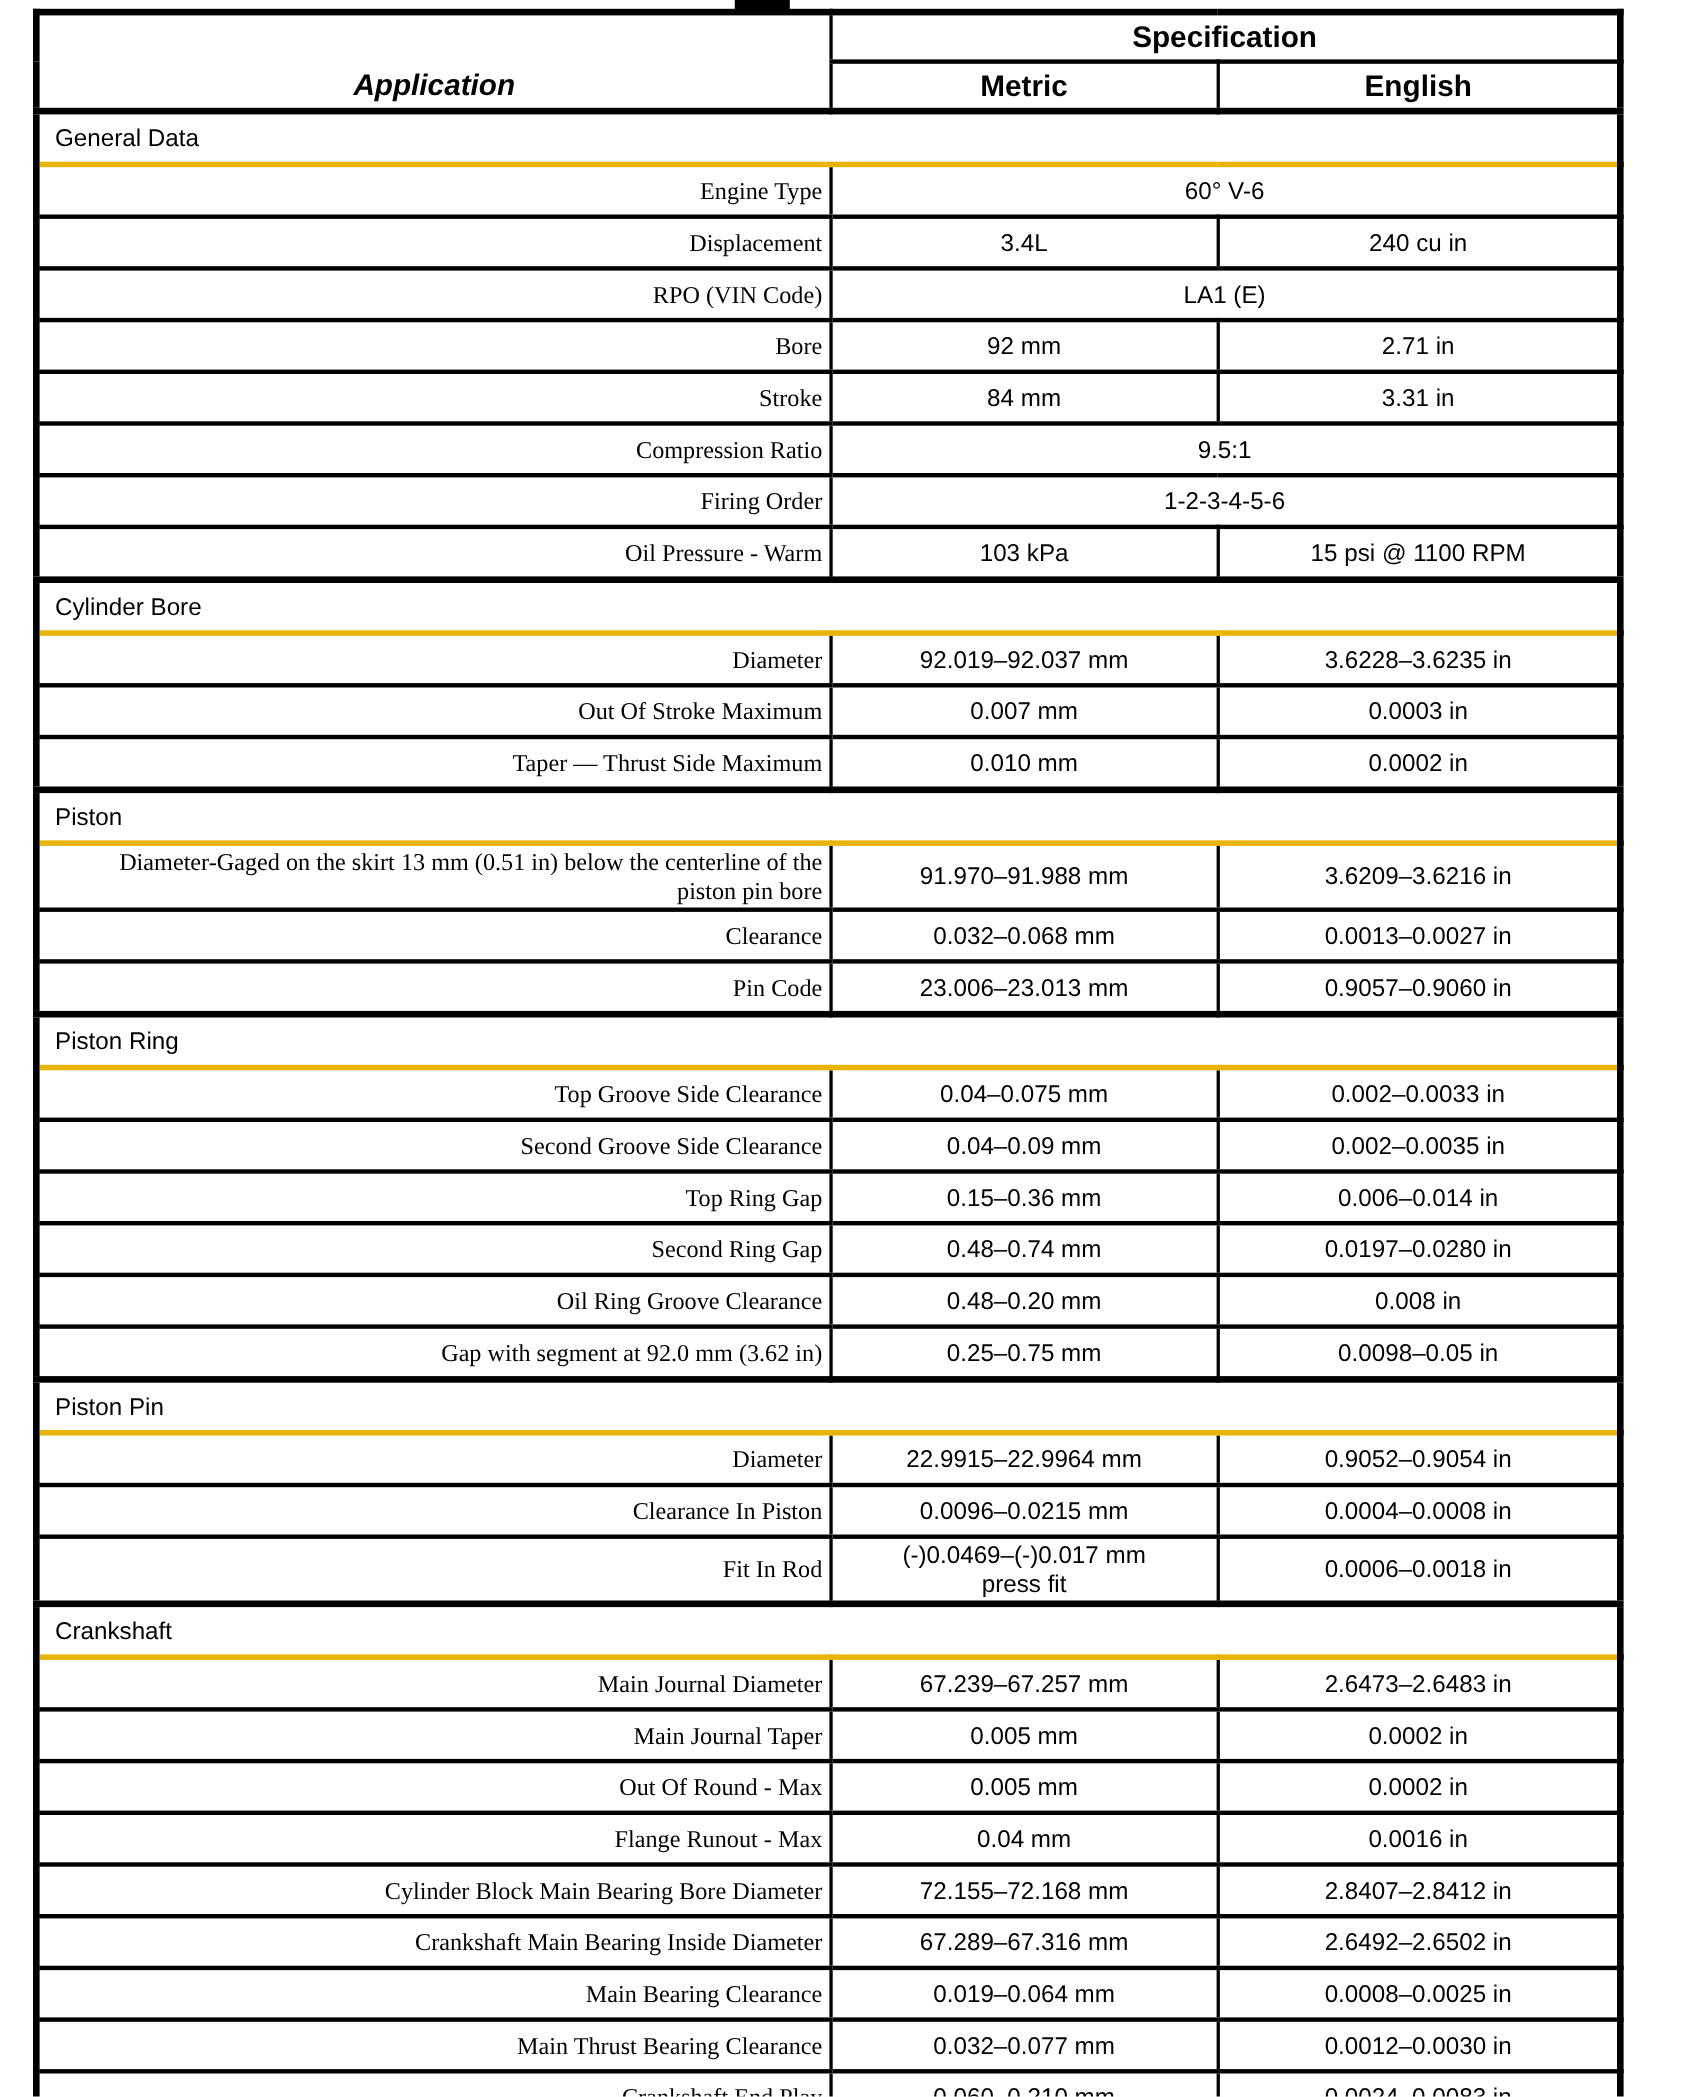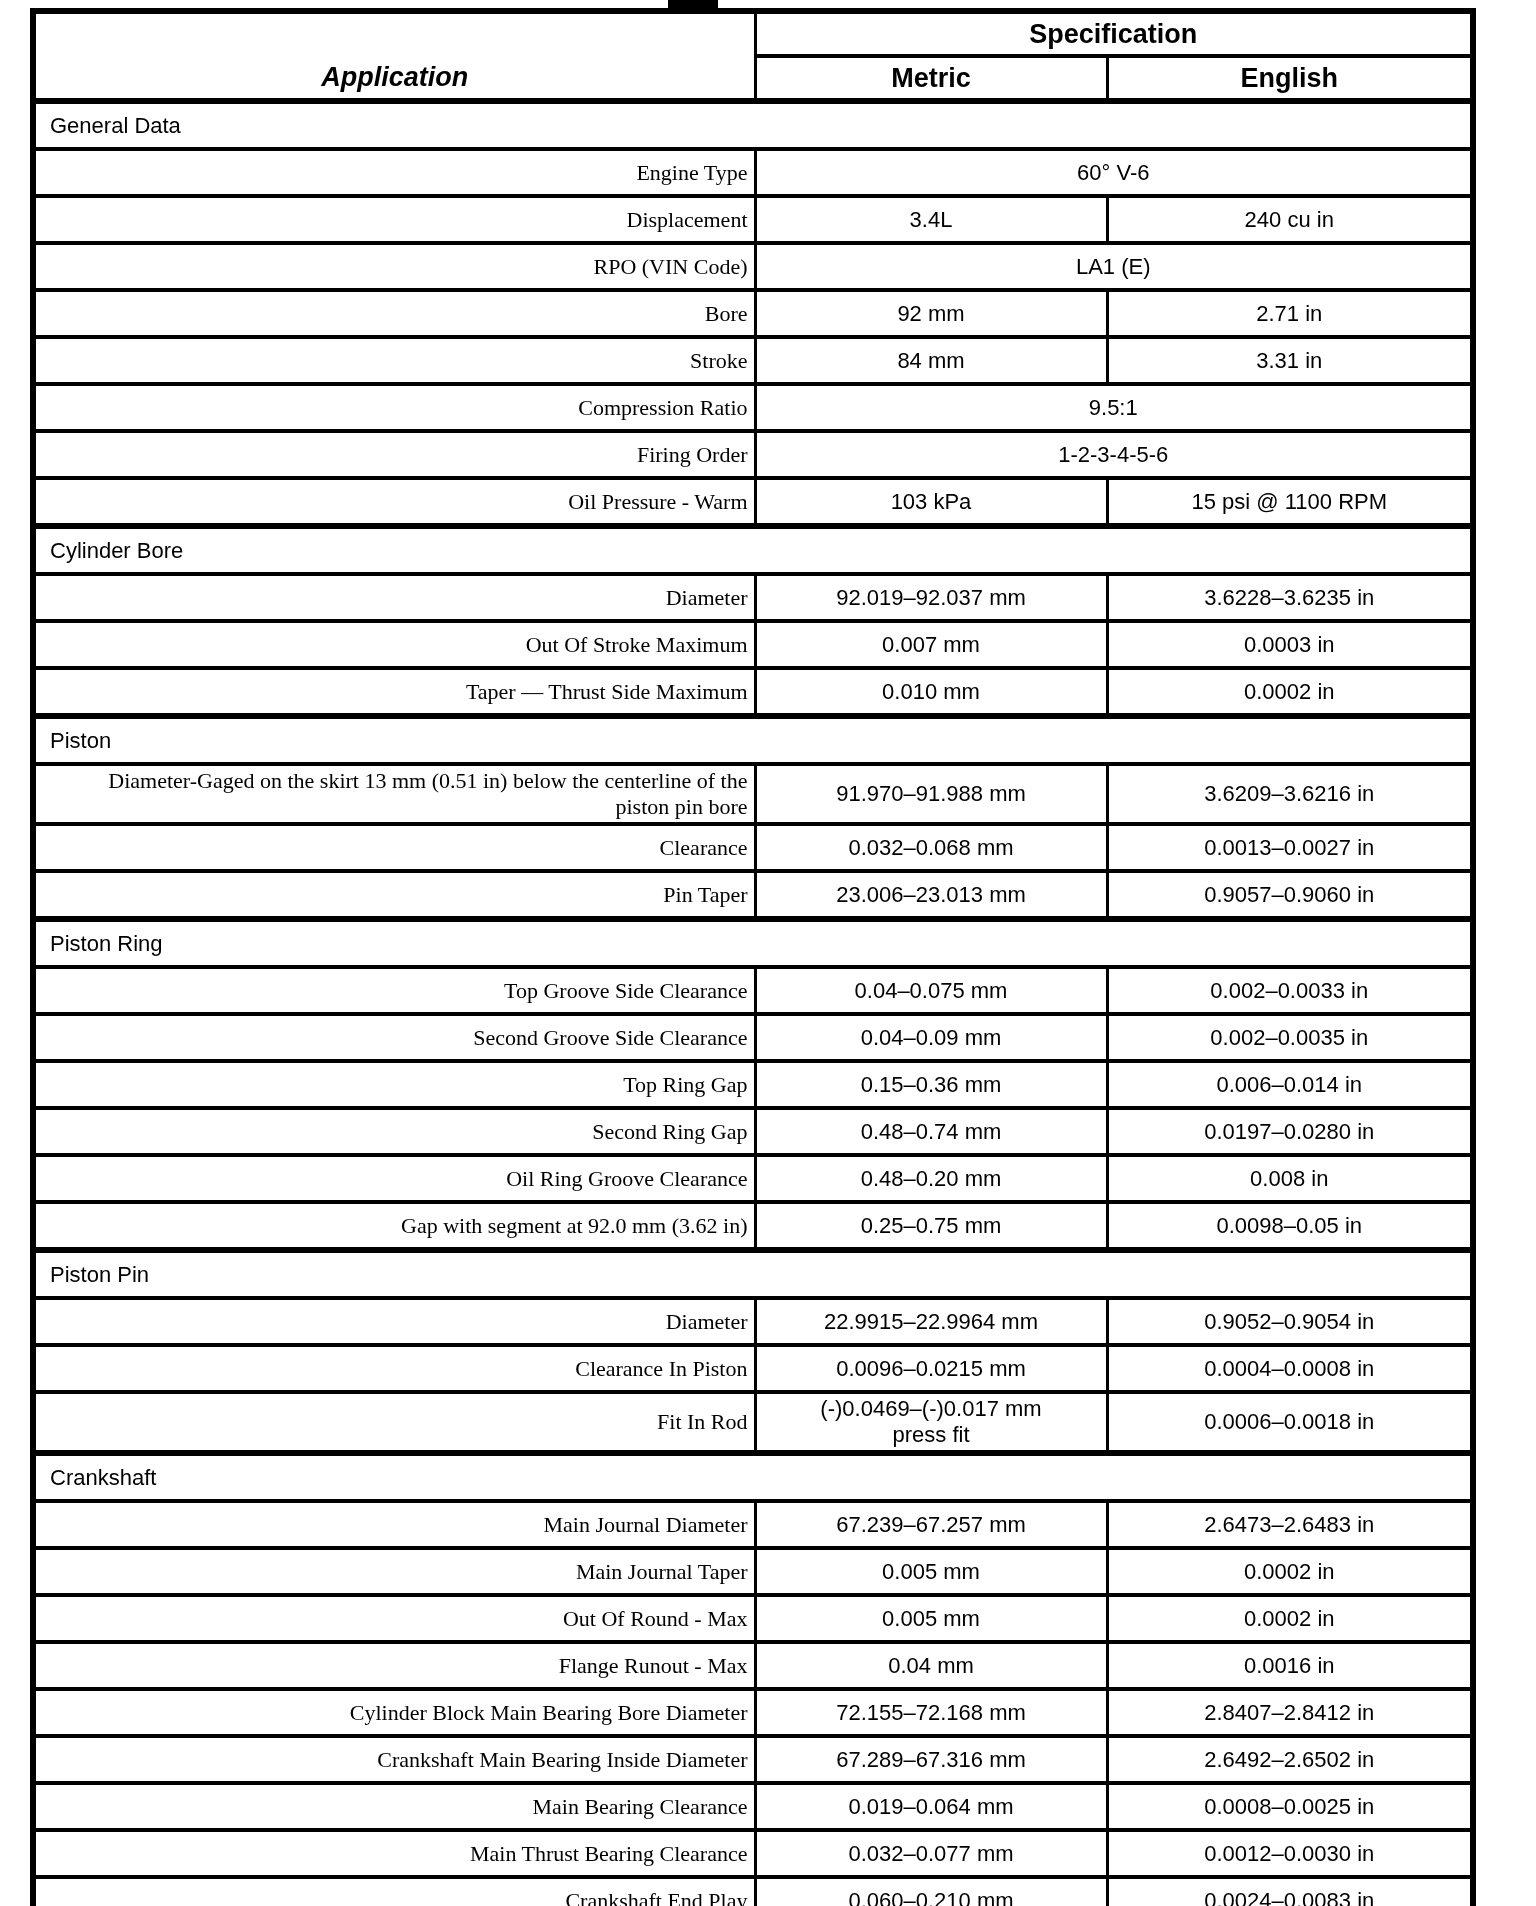--- a/index.html
+++ b/index.html
@@ -59,21 +59,21 @@
     font-style: italic;
   }
   thead {
     border-bottom: 5px solid #000;
   }
   td.section {
     text-align: left;
     padding-left: 14px;
     height: 39px;
     border-top: 6px solid #000;
-    border-bottom: 3px solid #eab308;
+    border-bottom: 5px solid #eab308;
   }
   td.label {
     text-align: right;
     padding-left: 32px;
     height: 39px;
     font-family: Liberation Serif, serif;
   }
   td.value {
     text-align: center;
     white-space: pre-line;
@@ -167,21 +167,21 @@
           <td class="label">Diameter-Gaged on the skirt 13 mm (0.51 in) below the centerline of the piston pin bore</td>
           <td class="value">91.970–91.988 mm</td>
           <td class="value">3.6209–3.6216 in</td>
         </tr>
         <tr>
           <td class="label">Clearance</td>
           <td class="value">0.032–0.068 mm</td>
           <td class="value">0.0013–0.0027 in</td>
         </tr>
         <tr>
-          <td class="label">Pin Taper</td>
+          <td class="label">Pin Code</td>
           <td class="value">23.006–23.013 mm</td>
           <td class="value">0.9057–0.9060 in</td>
         </tr>
         <tr>
           <td class="section" colspan="3">Piston Ring</td>
         </tr>
         <tr>
           <td class="label">Top Groove Side Clearance</td>
           <td class="value">0.04–0.075 mm</td>
           <td class="value">0.002–0.0033 in</td>

